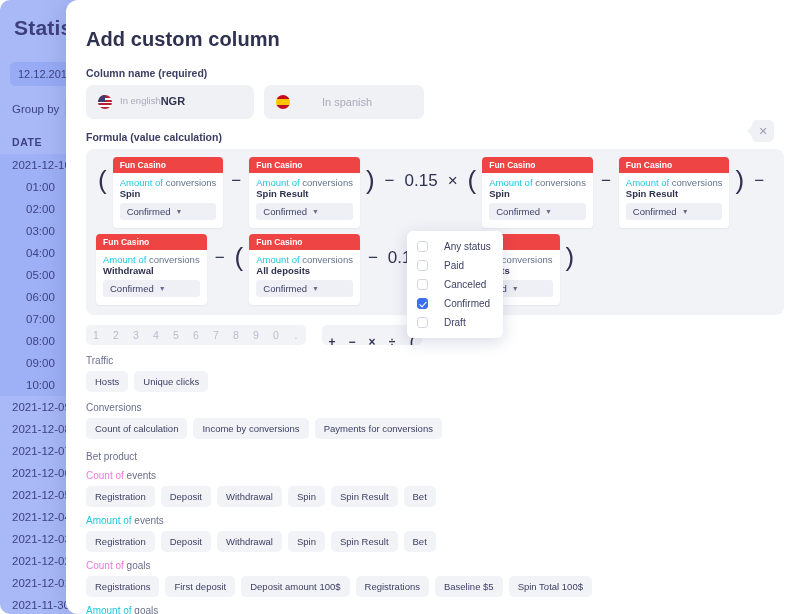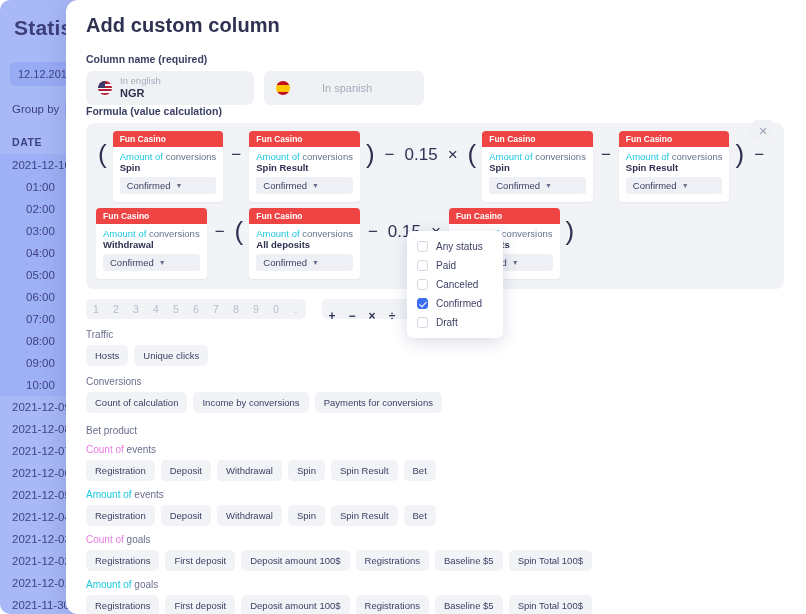--- a/index.html
+++ b/index.html
@@ -49,21 +49,21 @@
     background: #9fb1f6;
   }
 
   
   .modal {
     position:absolute; left:66px; top:0; width:740px; height:614px;
     background:#fff; border-radius:12px 0 0 12px;
     box-shadow: -4px 0 24px rgba(60,70,140,.18);
     overflow:hidden;
   }
-  .modal-inner { padding: 14px 22px 0 20px; height:100%; }
+  .modal-inner { padding: 28px 22px 0 20px; height:100%; }
   .modal-title {
     font-size: 20px; font-weight: bold; color:#2e3150; letter-spacing:.1px;
     margin-bottom: 16px;
   }
   .field-label {
     font-size: 10.5px; font-weight: bold; color:#3b3f63; margin-bottom: 6px;
   }
   .section-label {
     font-size: 10px; color:#6a6f8d; margin: 10px 0 5px 0;
   }
@@ -73,21 +73,21 @@
   .name-field {
     background:#f0f1f5; border-radius:7px; height:34px;
     display:flex; align-items:center; gap:8px; padding: 0 12px;
   }
   .name-field.en { width: 168px; }
   .name-field.es { width: 160px; gap: 32px; }
   .flag { width:14px; height:14px; border-radius:50%; flex:none; overflow:hidden; position:relative; }
   .flag-us { background: linear-gradient(#b22234 0 20%, #fff 20% 33%, #b22234 33% 47%, #fff 47% 60%, #b22234 60% 74%, #fff 74% 87%, #b22234 87% 100%); }
   .flag-us::after { content:""; position:absolute; left:0; top:0; width:7px; height:7px; background:#3c3b6e; }
   .flag-es { background: linear-gradient(#c60b1e 0 25%, #ffc400 25% 75%, #c60b1e 75% 100%); }
-  .nf-text { display:flex; flex-direction:column; justify-content:space-between; line-height:1.25; }
+  .nf-text { display:flex; flex-direction:row; justify-content:space-between; line-height:1.25; }
   .nf-ph { font-size: 9.5px; color:#a8aabb; }
   .nf-val { font-size: 11px; color:#2e3150; font-weight:bold; }
   .nf-ph-only { font-size: 11px; color:#a8aabb; }
 
   
   .formula-box {
     background:#f2f3f7; border-radius:8px; padding: 8px 10px 10px 10px;
     margin-top: 2px; position:relative;
   }
   .formula-row { display:flex; align-items:flex-start; gap:4px; flex-wrap:nowrap; }
@@ -133,21 +133,21 @@
   .label-tail { color:#6a6f8d;margin-top:28px; }
   .sub-label { margin: 8px 0 5px 0; }
 
   
   .status-dd {
     position:absolute; left:407px; top:231px; width:96px;
     background:#fff; border-radius:6px; padding: 6px 0;
     box-shadow: 0 4px 16px rgba(50,60,120,.18); z-index: 40;
   }
   .dd-item {
-    display:flex; align-items:center; gap:8px; padding: 4px 10px;
+    display:flex; align-items:center; gap:16px; padding: 4px 10px;
     font-size: 10px; color:#3b3f63; white-space:nowrap;
   }
   .cb {
     width:11px; height:11px; border-radius:3px; border:1.2px solid #d4d7e3;
     background:#fff; flex:none; position:relative;
   }
   .cb.on { background:#3b6ef0; border-color:#3b6ef0; }
   .cb.on::after {
     content:""; position:absolute; left:3px; top:1px; width:3px; height:6px;
     border:solid #fff; border-width: 0 1.6px 1.6px 0; transform: rotate(42deg);
@@ -254,21 +254,21 @@
             <span class="nf-ph">In english</span>
             <span class="nf-val">NGR</span>
           </span>
         </div>
         <div class="name-field es">
           <span class="flag flag-es"></span>
           <span class="nf-ph-only">In spanish</span>
         </div>
       </div>
 
-      <div class="field-label" style="">Formula (value calculation)</div>
+      <div class="field-label" style="margin-top:12px">Formula (value calculation)</div>
       <div class="formula-box">
         <div class="formula-row" id="formula-row1">
             <span class="paren">(</span>
             <div class="metric-card">
               <div class="mc-head">Fun Casino</div>
               <div class="mc-body">
                 <div class="mc-metric"><span class="accent">Amount of </span><span>conversions</span></div>
                 <div class="mc-event">Spin</div>
                 <div class="mc-status">
                   <span>Confirmed</span>

